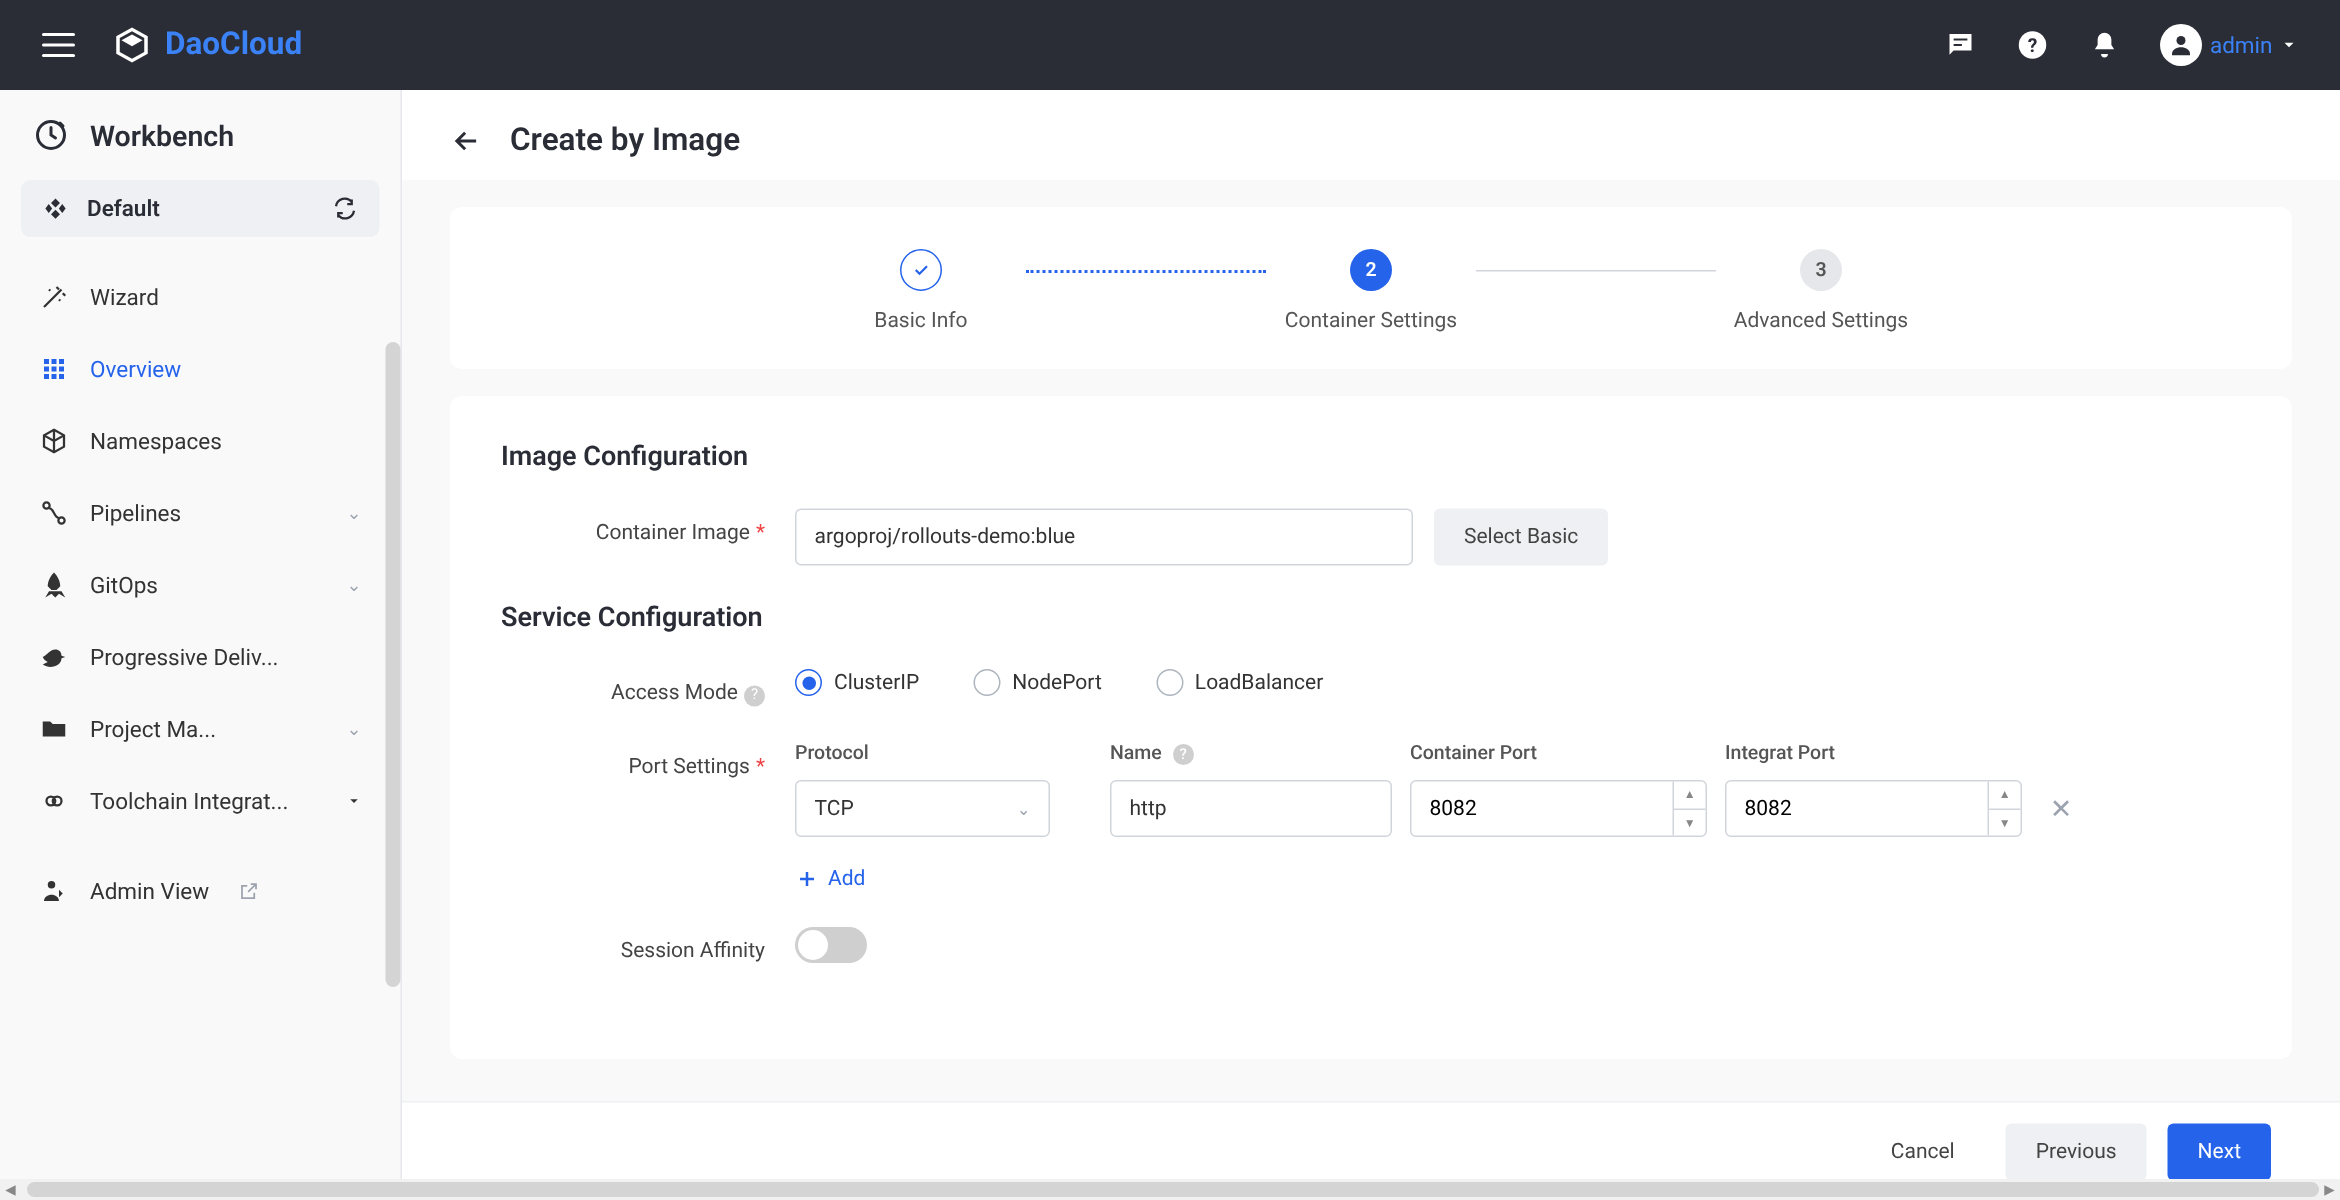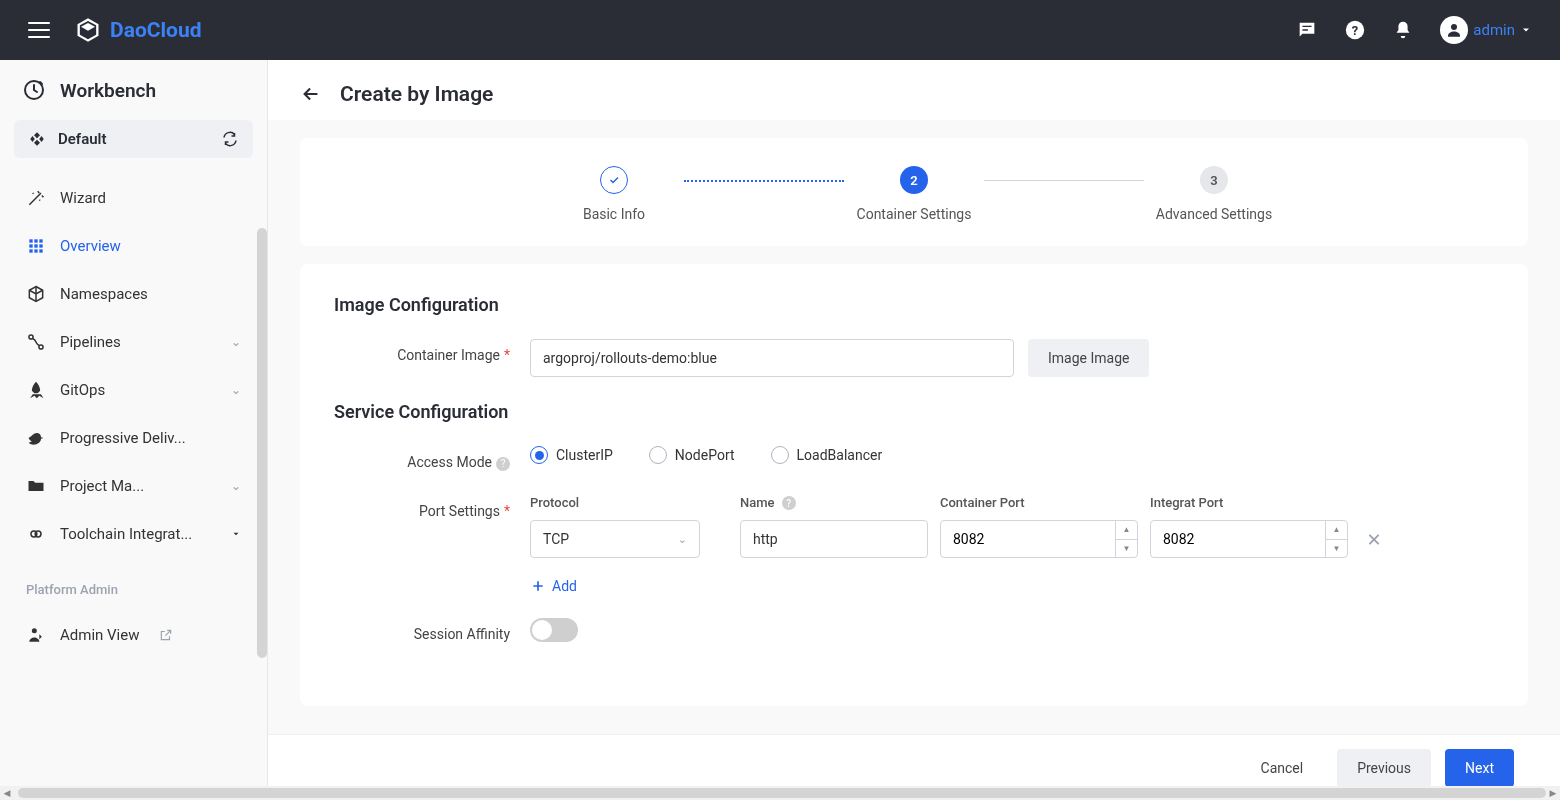--- a/index.html
+++ b/index.html
@@ -47,21 +47,21 @@
 .step-line { width:160px; height:1px; margin-top:14px; }
 .step-line.dotted { border-top:2px dotted #2563eb; }
 .step-line.solid { border-top:1px solid #d1d5db; }
 .form-card { background:#fff; border-radius:8px; padding:30px 34px 40px; margin-top:18px; margin-bottom:18px; }
 .section-title { font-size:18px; font-weight:600; color:#2a2d36; margin-bottom:24px; }
 .form-row { display:flex; align-items:flex-start; margin-bottom:24px; }
 .form-label { width:196px; text-align:right; padding-right:20px; font-size:14px; color:#444; padding-top:8px; }
 .req { color:#ef4444; margin-left:4px; }
 .help-badge { display:inline-flex; width:14px; height:14px; border-radius:50%; background:#cfcfcf; color:#fff; font-size:10px; align-items:center; justify-content:center; margin-left:4px; }
 .form-control { flex:1; display:flex; align-items:center; gap:14px; }
-.text-input { height:38px; border:1px solid #d1d5db; border-radius:4px; padding:0 12px; font-size:14px; width:484px; color:#333; }
+.text-input { height:38px; border:1px solid #d1d5db; border-radius:4px; padding:0 12px; font-size:14px; width:412px; color:#333; }
 .select-input { height:38px; border:1px solid #d1d5db; border-radius:4px; padding:0 12px; font-size:14px; width:170px; color:#333; background:#fff; display:flex; align-items:center; justify-content:space-between; cursor:pointer; }
 .btn { height:38px; padding:0 20px; border-radius:4px; border:none; font-size:14px; cursor:pointer; }
 .btn-grey { background:#eef0f3; color:#444; }
 .btn-primary { background:#2563eb; color:#fff; }
 .btn-plain { background:transparent; color:#444; }
 .radio-group { display:flex; gap:36px; }
 .radio-item { display:flex; align-items:center; gap:8px; cursor:pointer; font-size:14px; color:#333; }
 .radio-circle { width:18px; height:18px; border:1.6px solid #adb5bd; border-radius:50%; display:flex; align-items:center; justify-content:center; }
 .radio-circle.checked { border-color:#2563eb; }
 .radio-circle.checked::after { content:''; width:9px; height:9px; background:#2563eb; border-radius:50%; }
@@ -213,21 +213,20 @@
       <li class="nav-item">
         <svg class="nav-icon" viewBox="0 0 24 24" fill="none" stroke="#333" stroke-width="1.8">
             <path d="M6 12c0-2 1.5-3.5 3.5-3.5S13 10 13 12s-1.5 3.5-3.5 3.5S6 14 6 12zm12 0c0-2-1.5-3.5-3.5-3.5S11 10 11 12s1.5 3.5 3.5 3.5S18 14 18 12z"></path>
           </svg>
         <span>Toolchain Integrat...</span>
         <svg width="10" height="10" viewBox="0 0 24 24" fill="#333" style="margin-left:auto">
             <path d="M6 9l6 6 6-6z"></path>
           </svg>
       </li>
     </ul>
-    <div class="platform-label">Platform Admin</div>
     <ul class="nav-list">
       <li class="nav-item">
         <svg class="nav-icon" viewBox="0 0 24 24" fill="#333">
             <circle cx="10" cy="7" r="3"></circle>
             <path d="M4 20c0-3 3-5 6-5s6 2 6 5H4zm12-9l3 3-3 3"></path>
           </svg>
         <span>Admin View</span>
         <svg class="ext-icon" viewBox="0 0 24 24" fill="none" stroke="#9ca3af" stroke-width="2">
             <path d="M14 4h6v6M20 4l-9 9M18 14v6H4V6h6"></path>
           </svg>
@@ -266,21 +265,21 @@
           </div>
         </div>
       </div>
 
       <div class="form-card">
         <h2 class="section-title">Image Configuration</h2>
         <div class="form-row">
           <div class="form-label"><span>Container Image</span><span class="req">*</span></div>
           <div class="form-control">
             <input class="text-input" value="argoproj/rollouts-demo:blue" style="">
-            <button class="btn btn-grey">Image Image</button>
+            <button class="btn btn-grey">Select Basic</button>
           </div>
         </div>
 
         <h2 class="section-title">Service Configuration</h2>
         <div class="form-row">
           <div class="form-label"><span>Access Mode</span><span class="help-badge">?</span></div>
           <div class="form-control radio-group">
             <label class="radio-item">
                 <span class="radio-circle checked"></span>
                 <span>ClusterIP</span>

